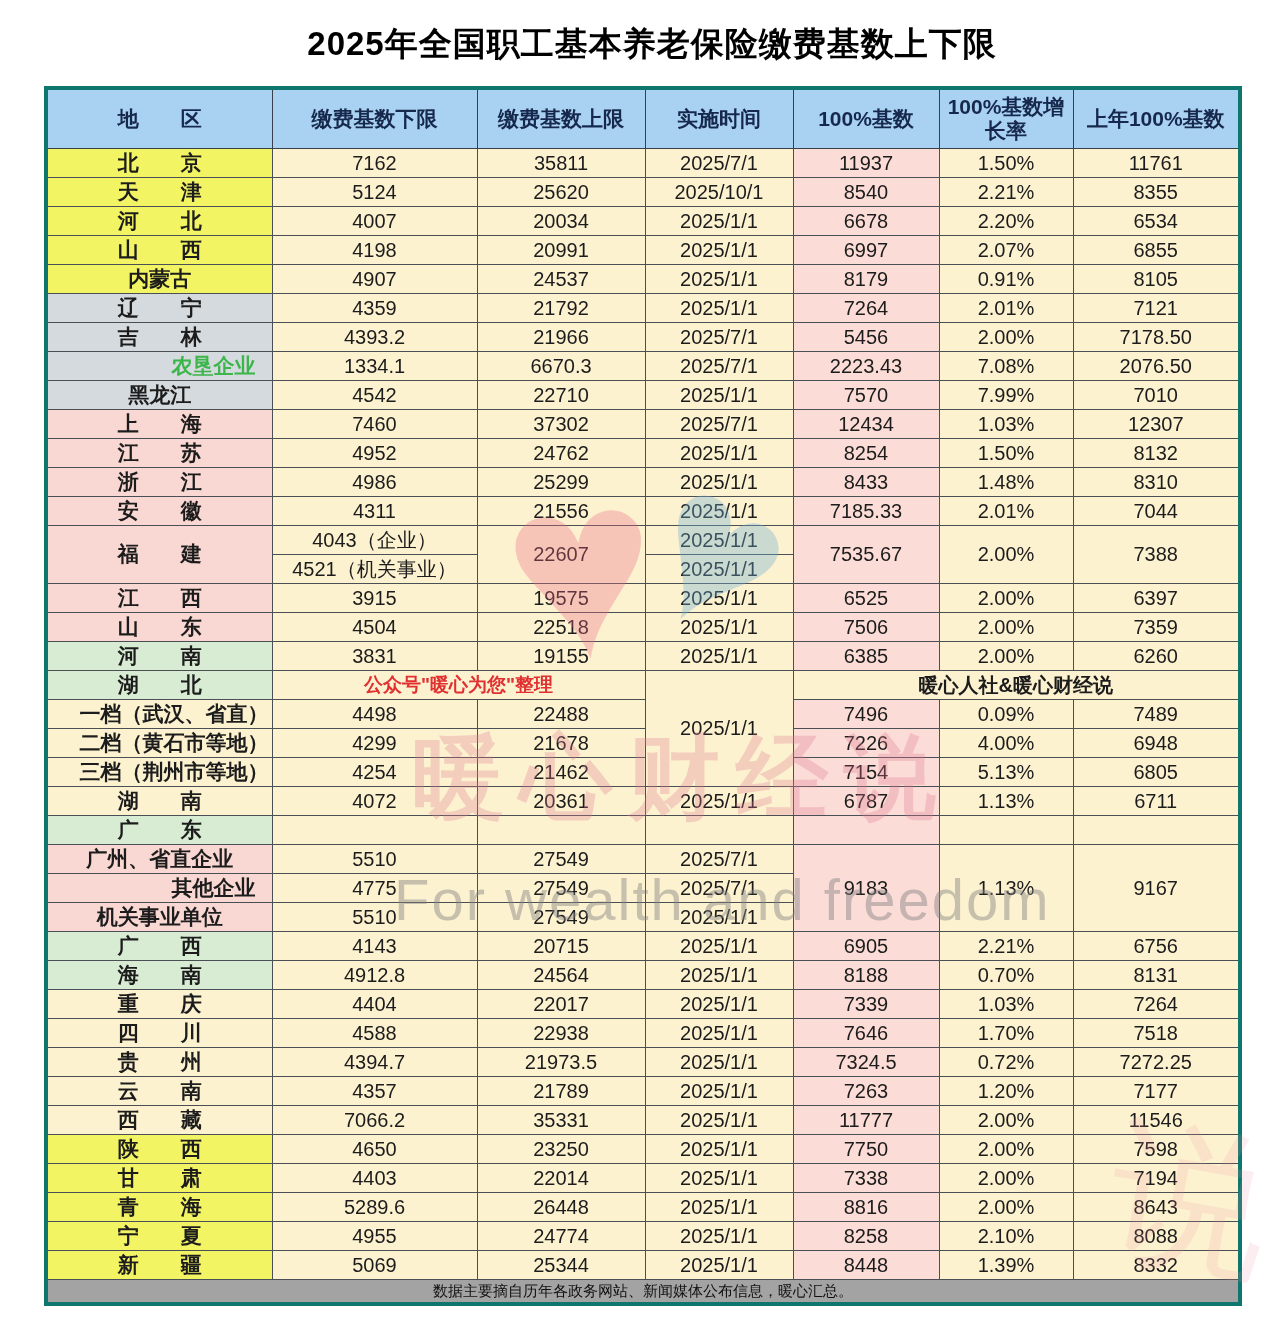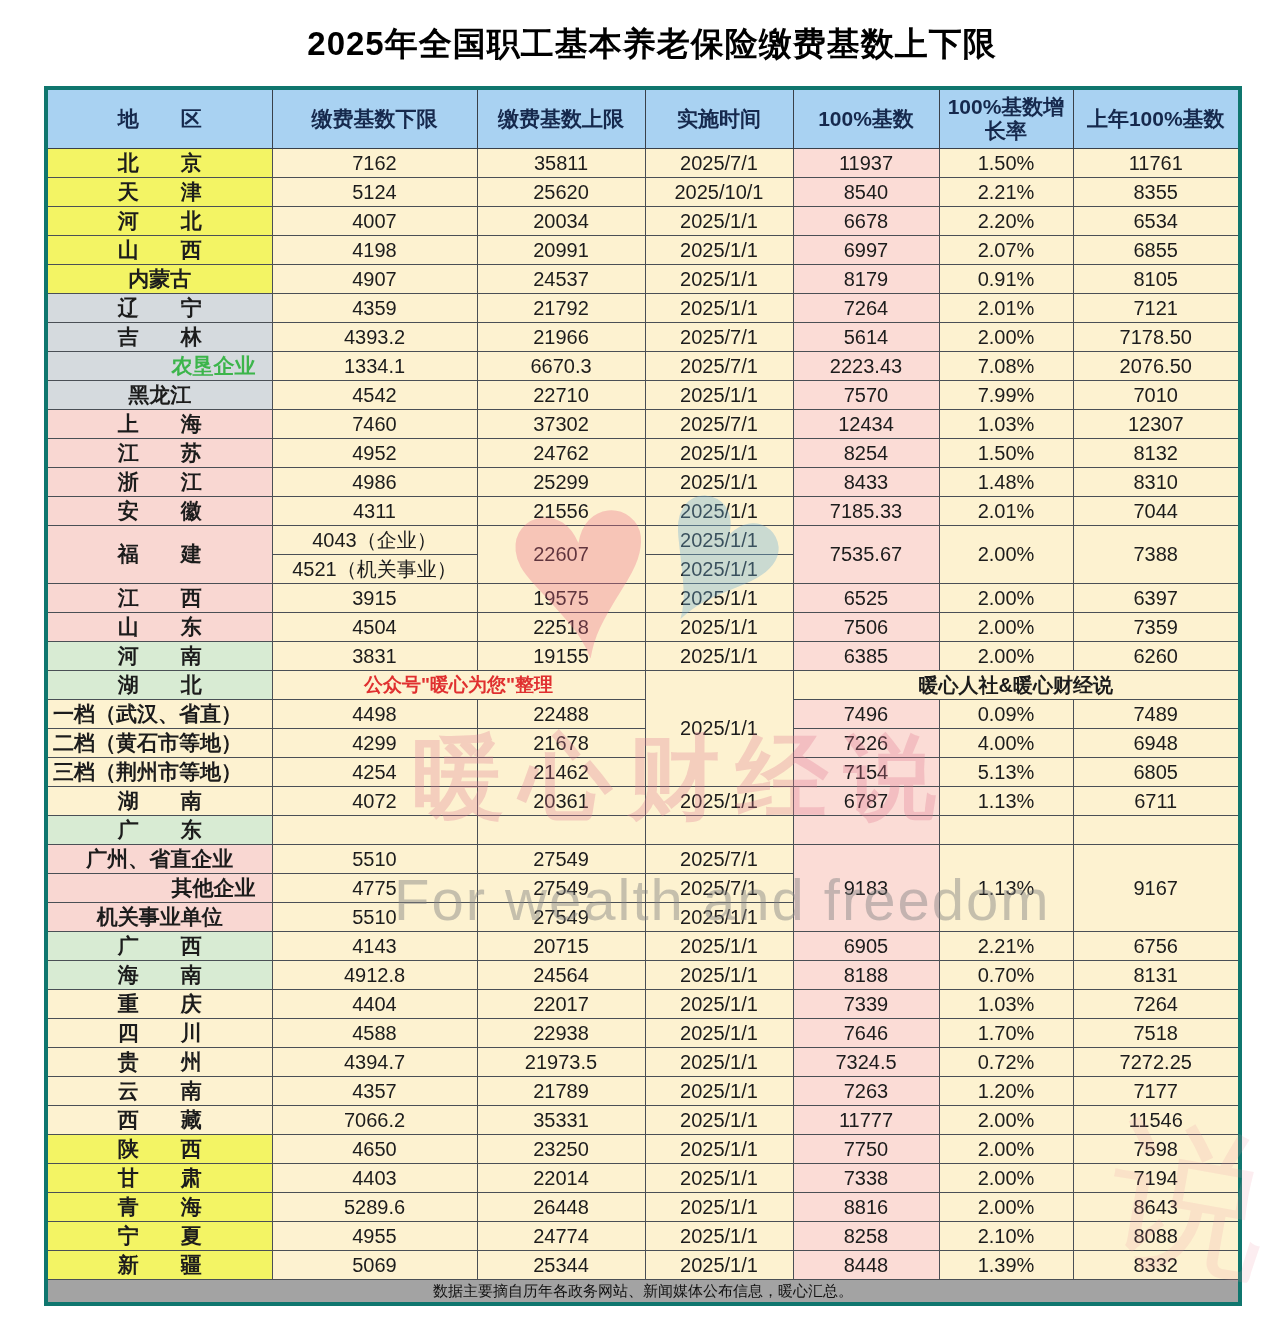--- a/index.html
+++ b/index.html
@@ -14,21 +14,21 @@
   td{height:28px;font-size:20px;text-align:center;color:#1c1c1c;
      border:1px solid #4a4f55;padding:0 3px;overflow:hidden;white-space:nowrap;line-height:1.05;}
   td.region{font-weight:bold;font-size:21px;}
   .r-yellow{background:#f3f464;}
   .r-gray{background:#d5dade;}
   .r-pink{background:#f9d7d2;}
   .r-green{background:#d8ebd3;}
   .r-cream{background:#fdf2d0;}
   .v{background:#fdf2d0;}
   .b{background:#fbdcd6;}
-  .left{text-align:left;padding-left:5px;}
+  .left{text-align:right;padding-left:5px;}
   .right{text-align:right;padding-right:16px;}
   .green-text{color:#3cb54b;}
   .red-text{color:#e03030;font-size:19px;font-weight:bold;}
   .wm-text{font-weight:bold;}
   td.foot{background:#a3a3a3;font-size:15px;font-weight:normal;height:22px;color:#111;}
   .wmlayer{position:absolute;left:0;top:0;width:1280px;height:1322px;pointer-events:none;}
   .wm-heart-pink{position:absolute;left:505px;top:440px;font-size:255px;
       color:rgba(238,105,135,0.33);transform:rotate(-6deg);line-height:1;}
   .wm-heart-blue{position:absolute;left:655px;top:445px;font-size:215px;
       color:rgba(110,175,210,0.36);transform:rotate(30deg);line-height:1;}
@@ -119,21 +119,21 @@
           <td class="v">2025/1/1</td>
           <td class="b">7264</td>
           <td class="v">2.01%</td>
           <td class="v">7121</td>
         </tr>
         <tr>
           <td class="region r-gray">吉　　林</td>
           <td class="v">4393.2</td>
           <td class="v">21966</td>
           <td class="v">2025/7/1</td>
-          <td class="b">5614</td>
+          <td class="b">5456</td>
           <td class="v">2.00%</td>
           <td class="v">7178.50</td>
         </tr>
         <tr>
           <td class="region r-gray right green-text">农垦企业</td>
           <td class="v">1334.1</td>
           <td class="v">6670.3</td>
           <td class="v">2025/7/1</td>
           <td class="b">2223.43</td>
           <td class="v">7.08%</td>

